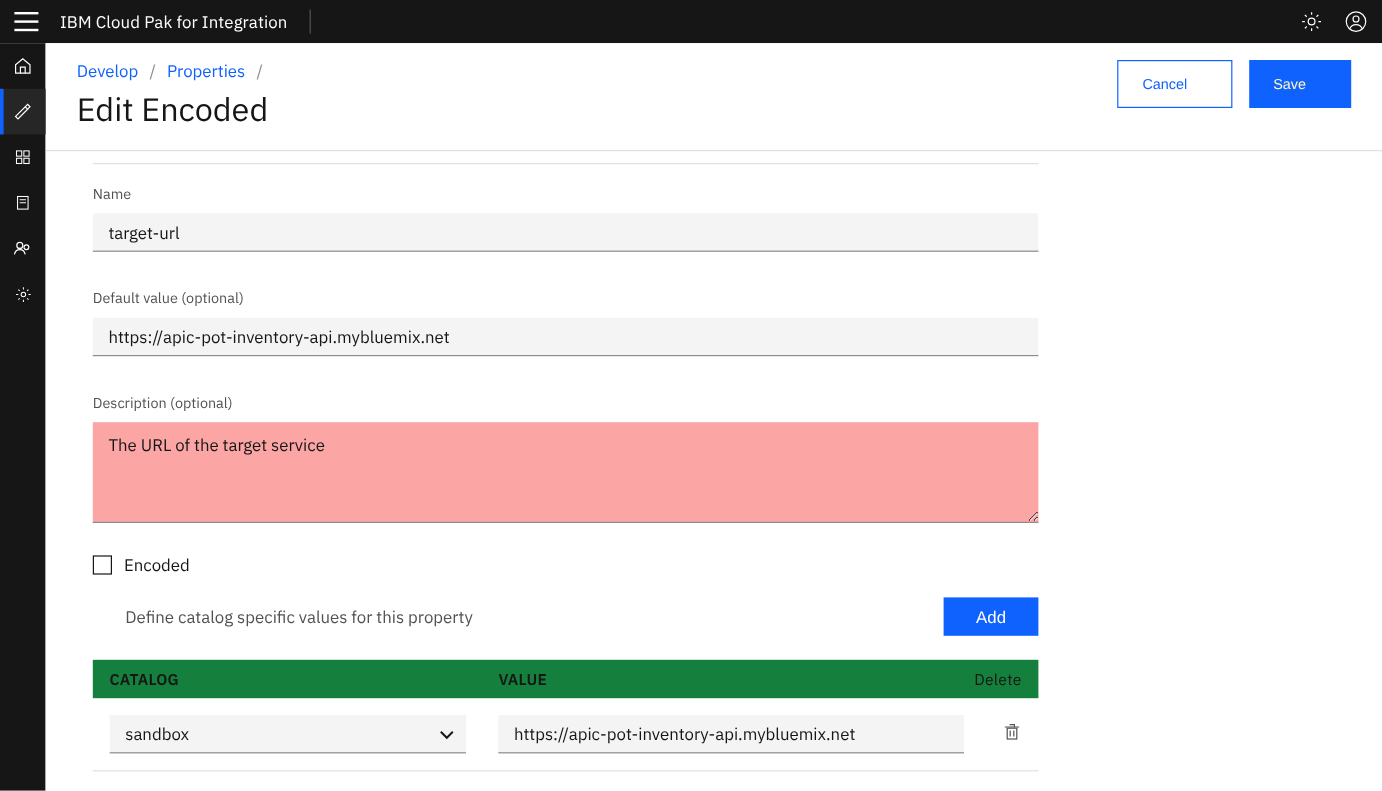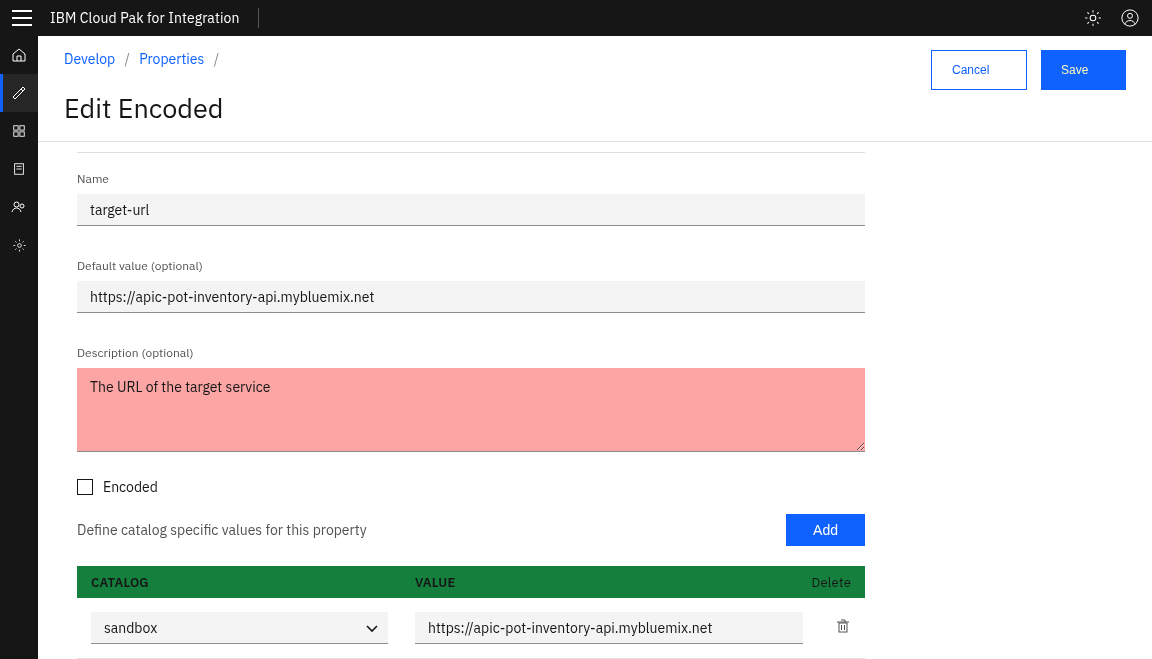--- a/index.html
+++ b/index.html
@@ -12,39 +12,39 @@
 .topbar-right { margin-left: auto; display: flex; gap: 18px; align-items: center; }
 .icon { display: inline-flex; align-items: center; justify-content: center; }
 .icon svg { display: block; }
 .shell { display: flex; height: 623px; }
 .sidebar { width: 38px; background: #161616; display: flex; flex-direction: column; }
 .sidebar-item { width: 38px; height: 38px; display: flex; align-items: center; justify-content: center; cursor: pointer; }
 .sidebar-item.active { background: #262626; position: relative; }
 .sidebar-item.active::before { content: ""; position: absolute; left: 0; top: 0; bottom: 0; width: 3px; background: #0f62fe; }
 .content { flex: 1; background: #fff; display: flex; flex-direction: column; overflow: hidden; }
 .header { padding: 14px 26px 16px 26px; border-bottom: 1px solid #e0e0e0; display: flex; align-items: flex-start; }
-.breadcrumb { font-size: 14px; color: #525252; margin-bottom: 22px; }
+.breadcrumb { font-size: 14px; color: #525252; margin-bottom: 6px; }
 .breadcrumb a { color: #0f62fe; text-decoration: none; cursor: pointer; }
 .breadcrumb .sep { color: #8d8d8d; margin: 0 6px; }
 .page-title { font-size: 27px; font-weight: 400; letter-spacing: 0px; }
 .header-actions { margin-left: auto; display: flex; gap: 14px; }
 .btn { height: 40px; padding: 0 20px; font-size: 12px; border: none; cursor: pointer; display: flex; align-items: center; }
 .btn-tertiary { background: #fff; color: #0f62fe; border: 1px solid #0f62fe; min-width: 96px; }
 .btn-primary { background: #0f62fe; color: #fef9c3; min-width: 85px; }
 .main { flex: 1; overflow-y: auto; padding: 0 26px 0 0; }
 .form-area { max-width: 788px; margin-left: 39px; padding-top: 10px; }
 .divider { border: none; border-top: 1px solid #e0e0e0; margin: 0; }
 .field-group { margin-top: 18px; }
 .field-label { font-size: 12px; color: #525252; margin-bottom: 8px; display: block; }
 .text-input { width: 100%; height: 32px; background: #f4f4f4; border: none; border-bottom: 1px solid #8d8d8d; padding: 0 13px; font-size: 14px; color: #161616; outline: none; font-family: inherit; }
 .textarea { width: 100%; height: 84px; background: #fca5a5; border: none; border-bottom: 1px solid #8d8d8d; padding: 10px 13px; font-size: 14px; color: #161616; outline: none; resize: both; font-family: inherit; }
 .checkbox-row { display: flex; align-items: center; margin-top: 22px; }
 .checkbox { width: 16px; height: 16px; border: 1px solid #161616; margin-right: 10px; cursor: pointer; background: #fff; }
 .checkbox-label { font-size: 14px; }
-.catalog-row { display: flex; align-items: center; justify-content: space-between; margin-top: 18px; }
+.catalog-row { display: flex; align-items: center; justify-content: space-between; margin-top: 18px; margin-left: 27px; }
 .catalog-label { font-size: 14px; color: #525252; }
 .btn-add { background: #0f62fe; color: #fff; height: 32px; padding: 0 27px; font-size: 14px; border: none; cursor: pointer; }
 .table { margin-top: 20px; }
 .table-head { display: flex; background: #15803d; height: 32px; align-items: center; padding: 0 14px; font-size: 13px; font-weight: 600; letter-spacing: 0.2px; }
 .col-catalog { flex: 0 0 324px; }
 .col-value { flex: 1; }
 .col-delete { flex: 0 0 48px; text-align: right; font-weight: 400; }
 .table-row { display: flex; align-items: center; padding: 14px 14px 0 14px; border-bottom: 1px solid #e0e0e0; padding-bottom: 14px; }
 .select-wrap { flex: 0 0 297px; position: relative; }
 .select-input { width: 100%; height: 32px; background: #f4f4f4; border: none; border-bottom: 1px solid #8d8d8d; padding: 0 32px 0 13px; font-size: 14px; color: #161616; outline: none; appearance: none; font-family: inherit; cursor: pointer; }

